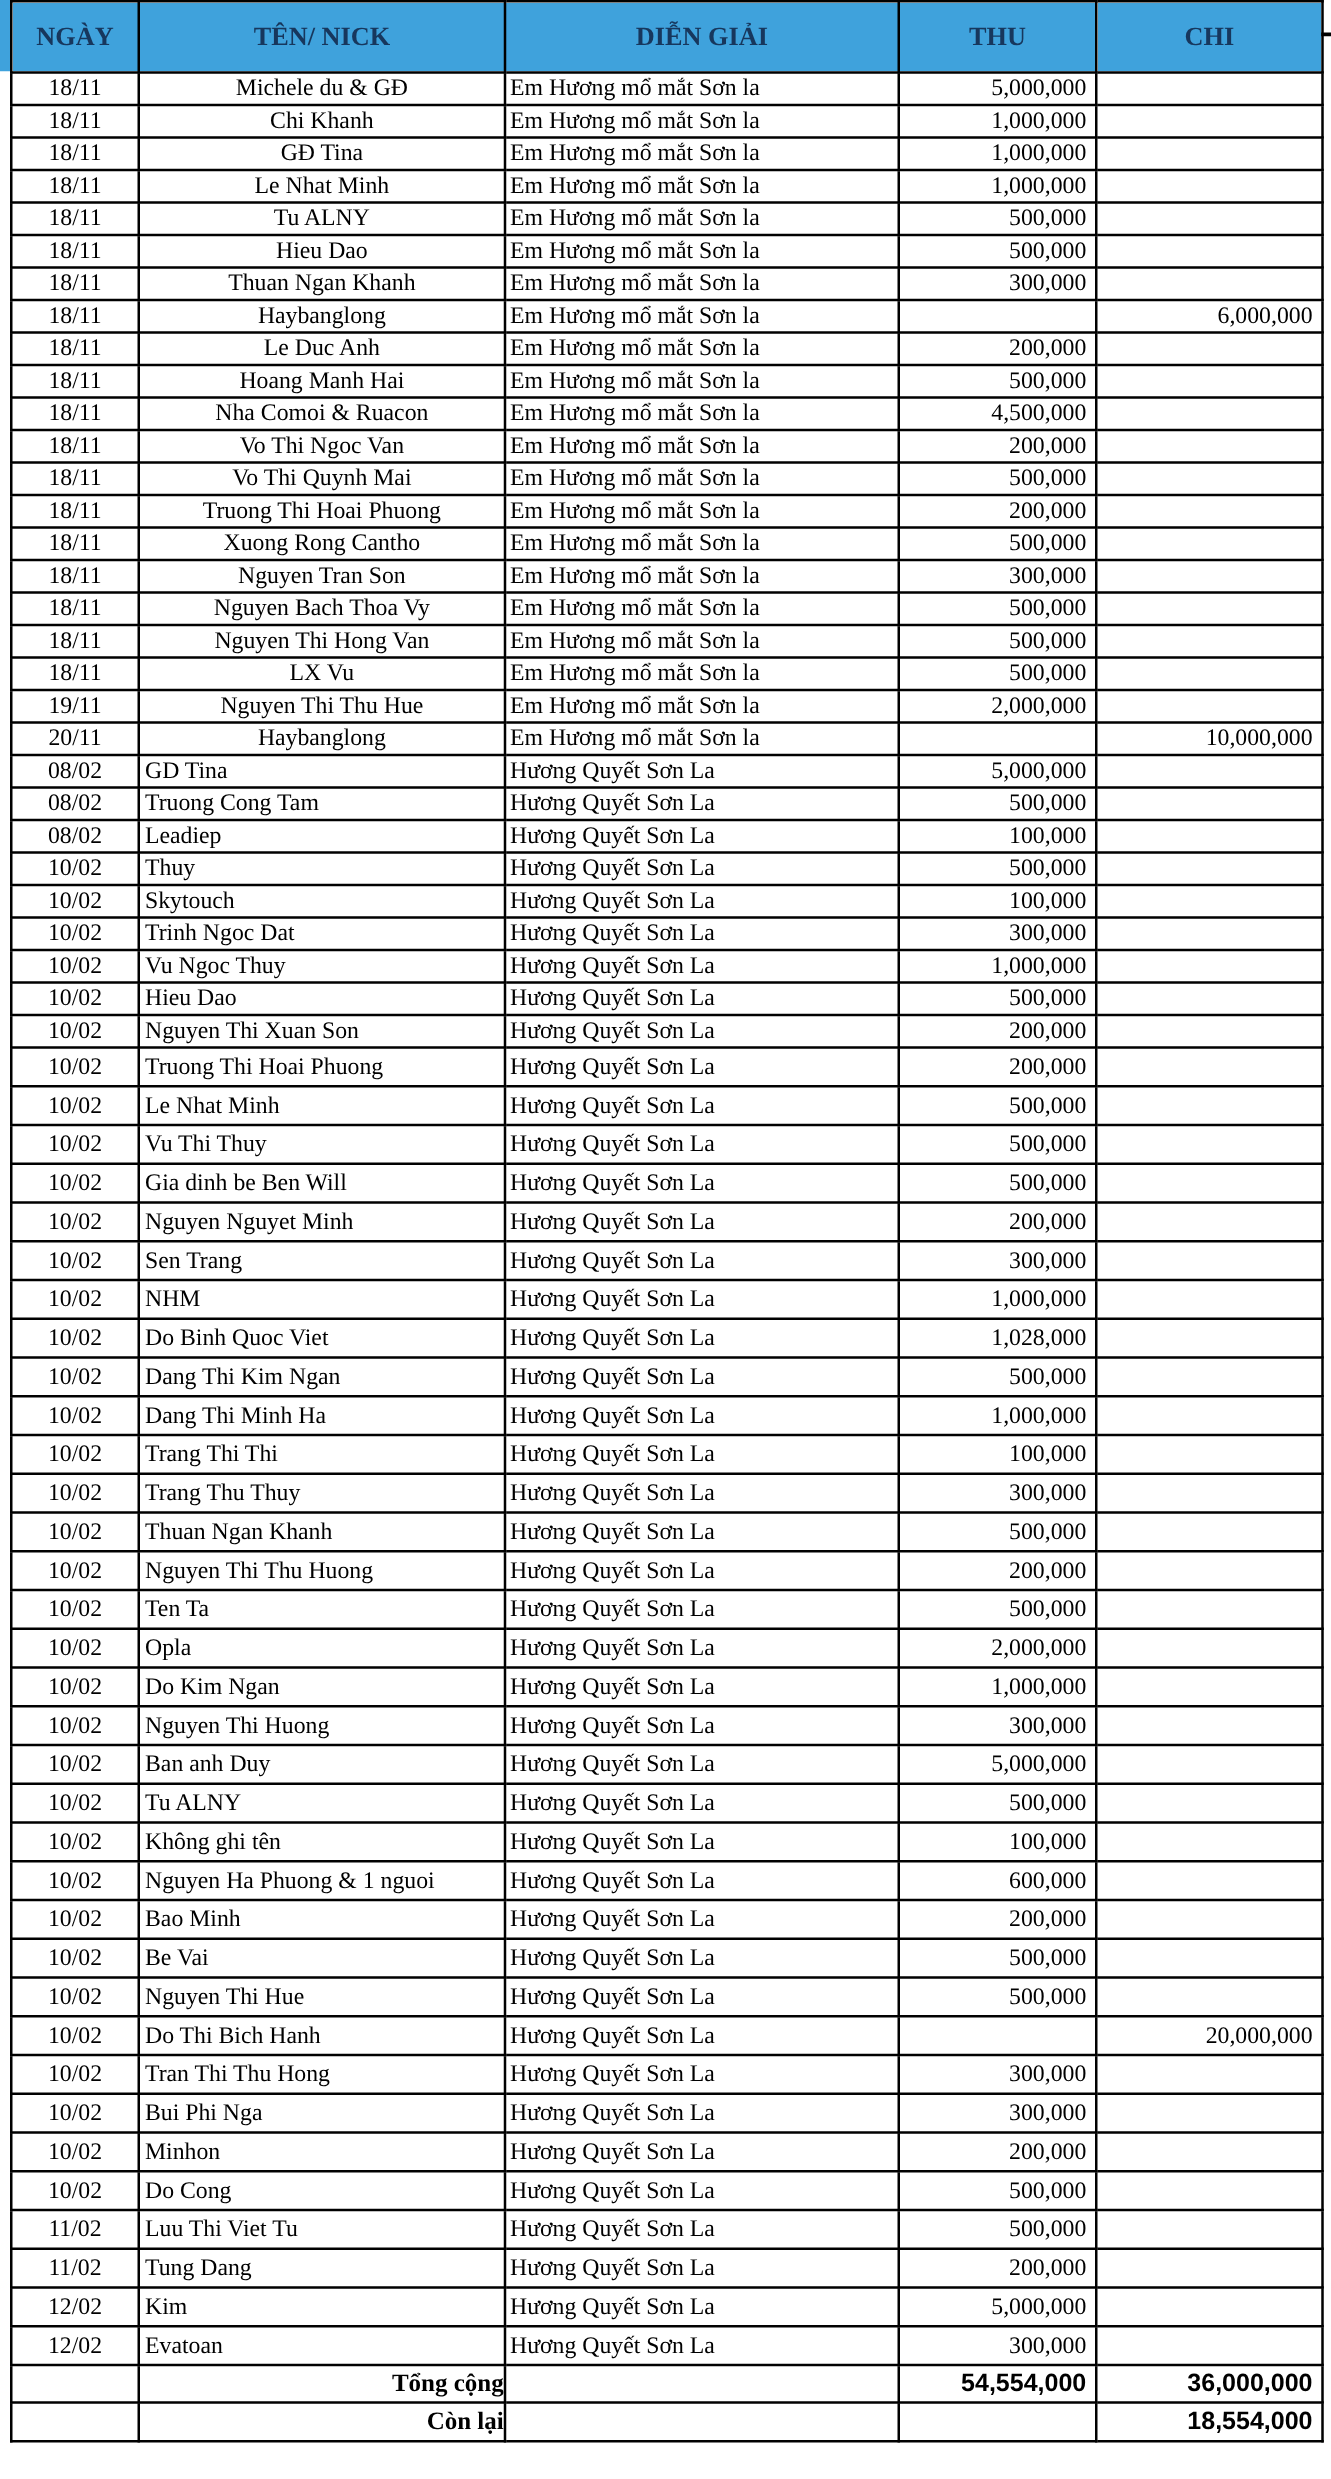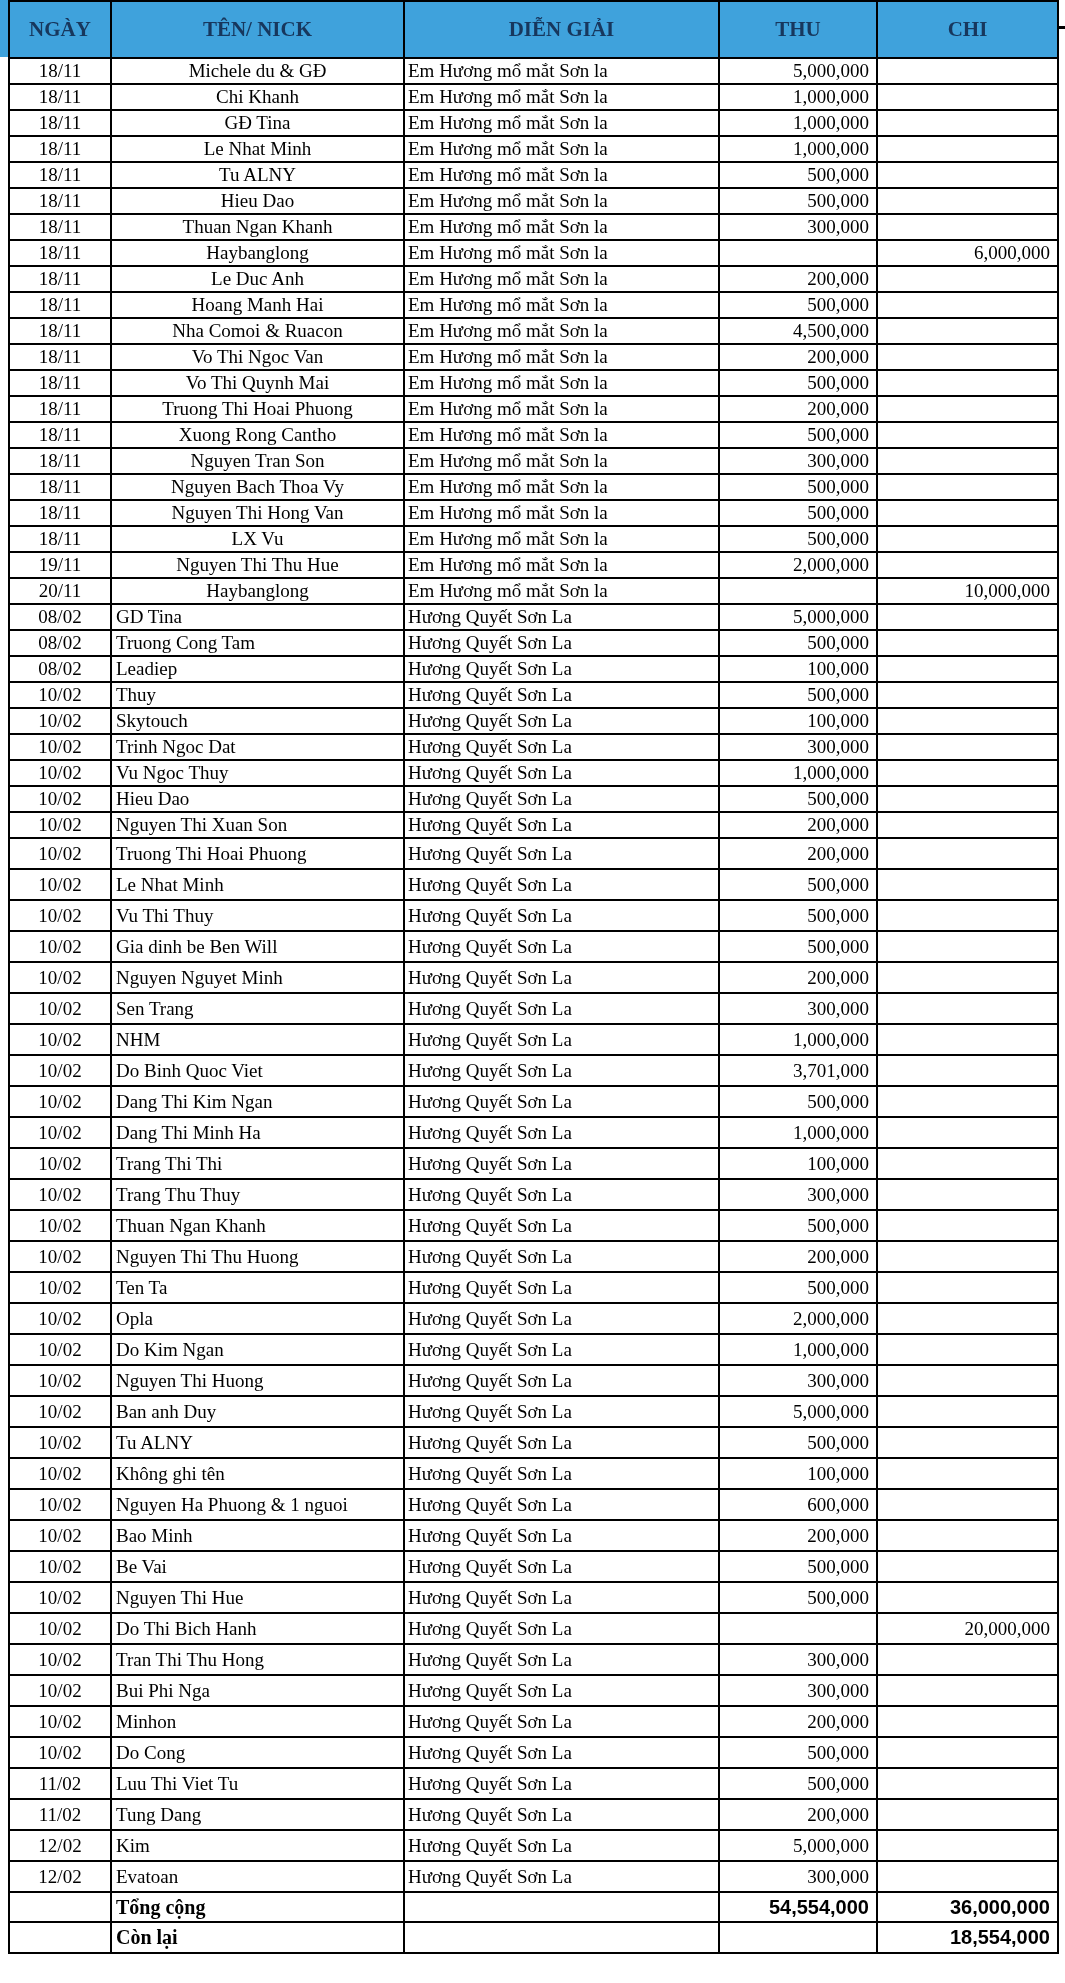--- a/index.html
+++ b/index.html
@@ -36,21 +36,21 @@
   tr.row-b{height:26px;}
   tr.row-c{height:31px;}
   tr.row-t{height:30px;}
   tr.row-r{height:31px;}
   td.col-date{text-align:center;}
   td.col-desc{text-align:left;padding-left:3px;}
   td.col-thu,td.col-chi{text-align:right;padding-right:7px;}
   tr.row-a td.col-name{text-align:center;}
   tr.row-b td.col-name,tr.row-c td.col-name{text-align:left;padding-left:4px;}
   tr.row-t td,tr.row-r td{font-weight:bold;}
-  tr.row-t td.col-name,tr.row-r td.col-name{text-align:left;padding-left:4px;font-size:20px;}
+  tr.row-t td.col-name,tr.row-r td.col-name{text-align:right;padding-left:4px;font-size:20px;}
   tr.row-t td.col-thu,tr.row-t td.col-chi,tr.row-r td.col-chi{
     font-family:"Liberation Sans", sans-serif;font-size:20px;
   }
 </style>
 </head>
 <body style="--header-bg: #3FA2DC; --header-text: #17375D; --grid: #000000;">
 
 <div class="sheet">
   <div class="corner-left"></div>
   <div class="edge-dash"></div>
@@ -328,21 +328,21 @@
           <td class="col-date">10/02</td>
           <td class="col-name">NHM</td>
           <td class="col-desc">Hương Quyết Sơn La</td>
           <td class="col-thu">1,000,000</td>
           <td class="col-chi"></td>
         </tr>
         <tr class="row-c">
           <td class="col-date">10/02</td>
           <td class="col-name">Do Binh Quoc Viet</td>
           <td class="col-desc">Hương Quyết Sơn La</td>
-          <td class="col-thu">3,701,000</td>
+          <td class="col-thu">1,028,000</td>
           <td class="col-chi"></td>
         </tr>
         <tr class="row-c">
           <td class="col-date">10/02</td>
           <td class="col-name">Dang Thi Kim Ngan</td>
           <td class="col-desc">Hương Quyết Sơn La</td>
           <td class="col-thu">500,000</td>
           <td class="col-chi"></td>
         </tr>
         <tr class="row-c">

